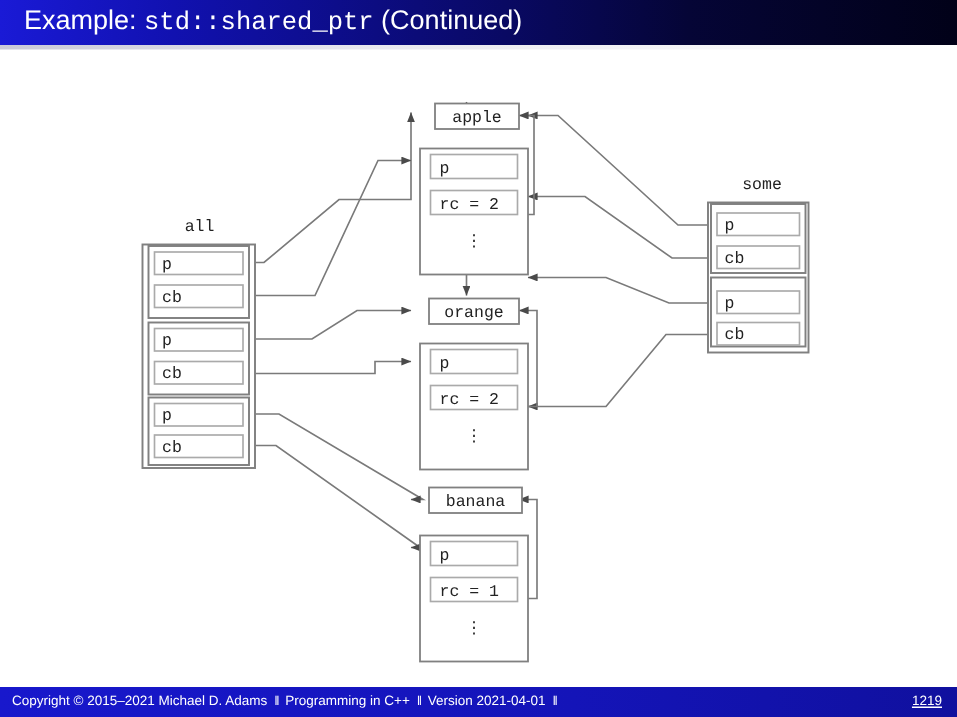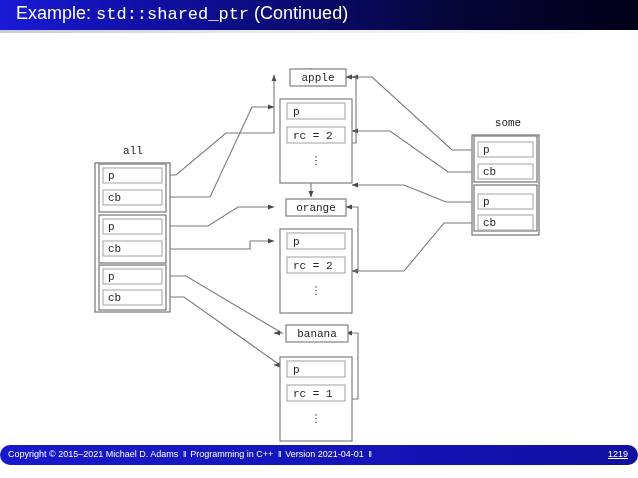--- a/index.html
+++ b/index.html
@@ -26,24 +26,23 @@
   #titlebar .title .mono{
     font-family:"Liberation Mono", monospace;
     font-size:17px;
   }
   #titleunderline{
     position:absolute;left:0;top:30px;width:638px;height:3px;
     background:linear-gradient(to right,#c9c9d8 0%,#e9e9ef 40%,#ffffff 100%);
   }
   
   #footer{
-    position:absolute;left:0;top:445px;width:638px;height:20px;
+    position:absolute;left:0;top:458px;width:638px;height:20px;
     background:#1414c8;
     background:linear-gradient(to right,#1818cc 0%,#1414b8 60%,#10109e 100%);
-    border-radius:10px;
   }
   #footer .ftxt{
     position:absolute;top:4px;
     color:#ffffff;font-size:9px;white-space:nowrap;
   }
   #footer .fleft{left:8px;}
   #footer .fright{right:10px;text-decoration:underline;}
   #footer .sep{
     font-family:"Liberation Serif", serif;
     font-weight:bold;

